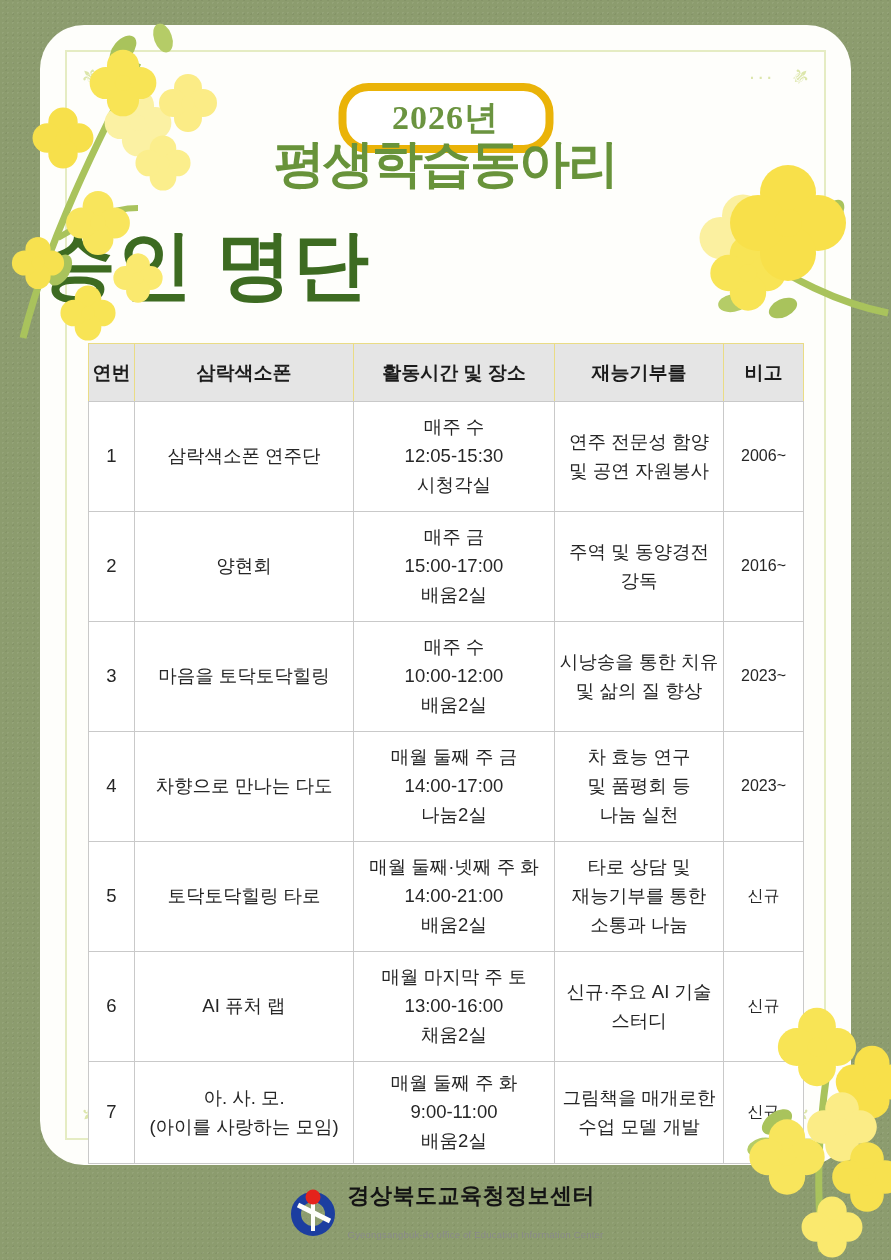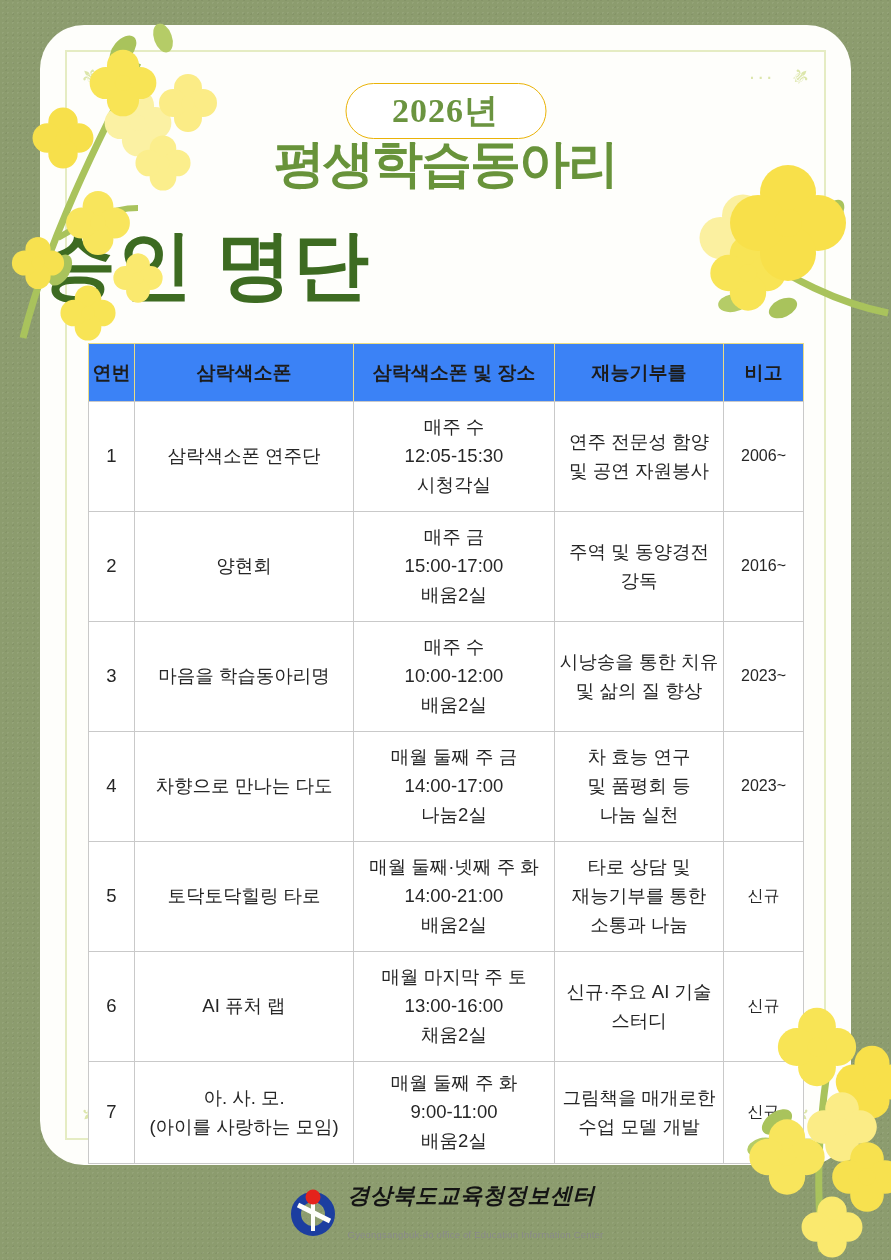--- a/index.html
+++ b/index.html
@@ -16,43 +16,43 @@
   .fleur{position:absolute;font-size:22px;color:#DCE6AB;line-height:1;z-index:1;}
   .fleur.tl{left:14px;top:14px;transform:rotate(-45deg);}
   .fleur.tr{right:14px;top:14px;transform:rotate(45deg);}
   .fleur.br{right:14px;bottom:14px;transform:rotate(135deg);}
   .fleur.bl{left:14px;bottom:14px;transform:rotate(-135deg);}
   .dots{position:absolute;color:#DCE6AB;font-size:14px;letter-spacing:4px;line-height:1;font-weight:bold;}
   .dots.tl{left:48px;top:19px;} .dots.tr{right:48px;top:19px;}
   .dots.bl{left:48px;bottom:19px;} .dots.br{right:48px;bottom:19px;}
 
   .year-pill{position:absolute;top:58px;left:50%;transform:translateX(-50%);
-        background:#fff;border:1px solid #eab308;border-radius:30px;padding:4px 46px;
+        background:#fff;border:8px solid #eab308;border-radius:30px;padding:4px 46px;
         font-family:"Liberation Serif",serif;font-weight:bold;font-size:34px;color:#6B9440;
         letter-spacing:1px;white-space:nowrap;}
   .title1{position:absolute;top:112px;width:100%;text-align:center;
         font-size:51px;font-weight:900;color:#68933A;letter-spacing:-2px;line-height:1.05;}
   .title2{position:absolute;top:200px;width:100%;text-align:left;
         font-size:76px;font-weight:900;color:#3D6B21;letter-spacing:1px;line-height:1.05;}
 
   .tbl-wrap{position:absolute;top:318px;left:48px;width:715px;}
   table{border-collapse:collapse;table-layout:fixed;width:715px;background:#fff;}
   col.c0{width:46px;} col.c1{width:219px;} col.c2{width:201px;} col.c3{width:169px;} col.c4{width:80px;}
-  th{background:#3b82f6;color:#1c1c1c;font-weight:800;font-size:19px;height:55px;
+  th{background:#e5e5e5;color:#1c1c1c;font-weight:800;font-size:19px;height:55px;
      border:1px solid #EADC85;border-bottom:1px solid #c9c9c9;}
   td{border:1px solid #c9c9c9;text-align:center;vertical-align:middle;height:101px;
      font-size:18.5px;color:#262626;padding:4px 2px;}
   tr:last-child td{height:93px;}
   td .ln{line-height:1.55;}
   td.c-note{font-size:16px;}
 
   .footer{position:absolute;left:0;right:0;top:1184px;display:flex;justify-content:center;
           align-items:center;gap:10px;z-index:2;}
   .org-text{display:flex;flex-direction:column;}
-  .org-name{font-size:22px;font-weight:900;color:#141414;letter-spacing:0.5px;line-height:1.1;font-style:italic;}
+  .org-name{font-size:22px;font-weight:900;color:#141414;letter-spacing:0.5px;line-height:1.1;}
   .org-sub{font-size:9.5px;color:#8a8a8a;margin-top:21px;letter-spacing:0.2px;}
 
   svg.decor{position:absolute;z-index:5;pointer-events:none;}
   #decor-top-left{left:-12px;top:8px;}
   #decor-right{left:688px;top:128px;}
   #decor-bottom-right{left:722px;top:992px;}
 </style>
 </head>
 <body>
 
@@ -95,21 +95,21 @@
             <col class="c0">
             <col class="c1">
             <col class="c2">
             <col class="c3">
             <col class="c4">
           </colgroup>
         <thead>
           <tr>
             <th>연번</th>
             <th>삼락색소폰</th>
-            <th>삼락색소폰 및 장소</th>
+            <th>활동시간 및 장소</th>
             <th>재능기부를</th>
             <th>비고</th>
           </tr>
         </thead>
         <tbody>
             <tr>
               <td class="c-no">
                 <div class="ln">1</div>
               </td>
               <td class="c-name">
@@ -146,21 +146,21 @@
               </td>
               <td class="c-note">
                 <div class="ln">2016~</div>
               </td>
             </tr>
             <tr>
               <td class="c-no">
                 <div class="ln">3</div>
               </td>
               <td class="c-name">
-                <div class="ln">마음을 학습동아리명</div>
+                <div class="ln">마음을 토닥토닥힐링</div>
               </td>
               <td class="c-sched">
                 <div class="ln">매주 수</div>
                 <div class="ln">10:00-12:00</div>
                 <div class="ln">배움2실</div>
               </td>
               <td class="c-act">
                 <div class="ln">시낭송을 통한 치유</div>
                 <div class="ln">및 삶의 질 향상</div>
               </td>

